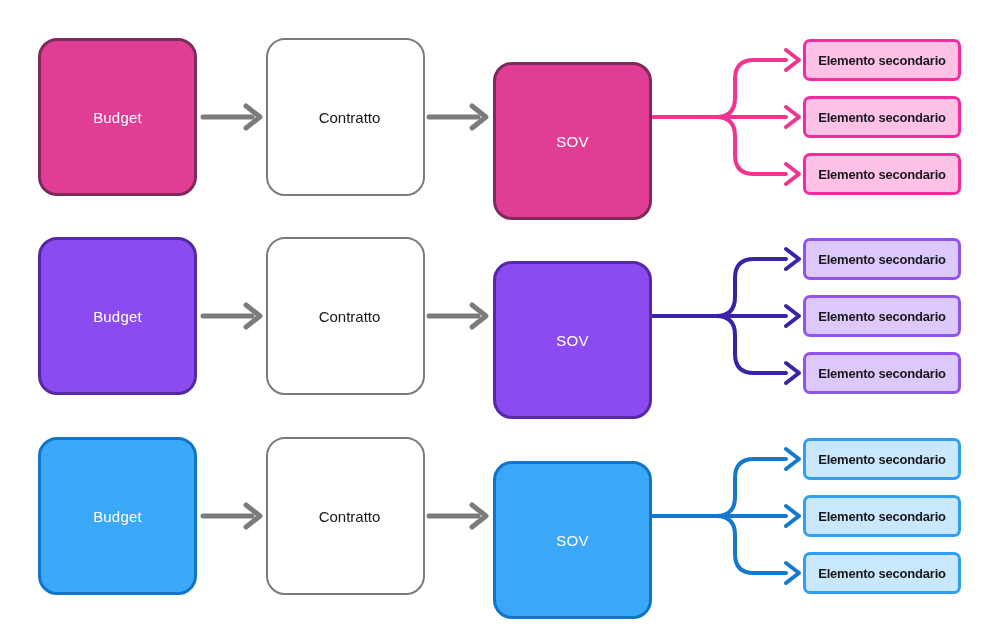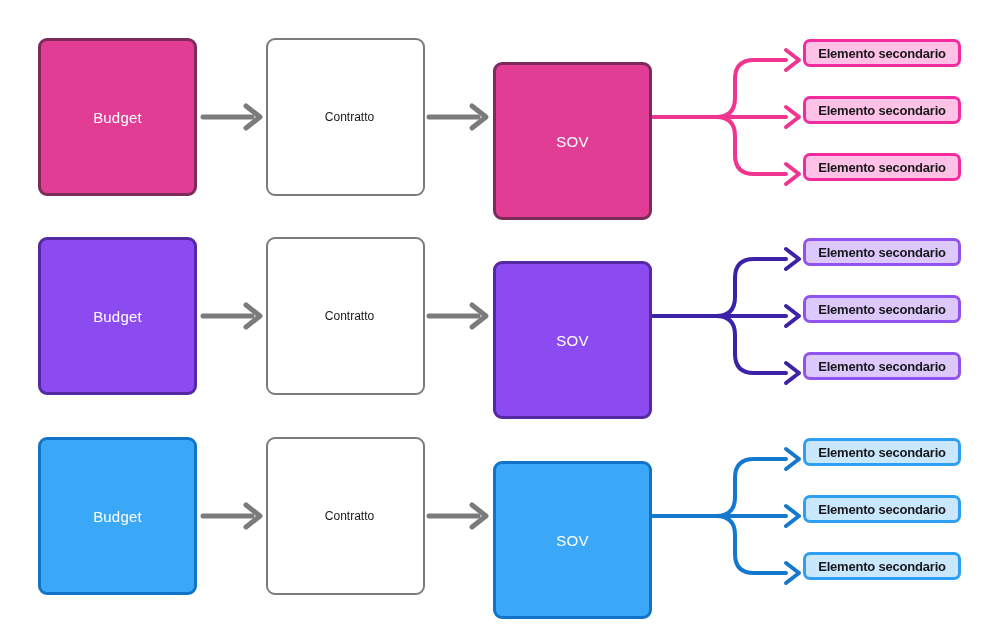--- a/index.html
+++ b/index.html
@@ -22,31 +22,31 @@
   .connector-svg .gray  { stroke: var(--gray, #7B7B7B); stroke-width: 5; }
   .connector-svg .acc   { stroke: var(--arrow, #F0348F); stroke-width: 4; }
 
   .node {
     position: absolute; box-sizing: border-box;
     display: flex; align-items: center; justify-content: center;
     text-align: center;
   }
   .node-main {
     top: 0; width: 159px; height: 158px;
-    border-radius: 9px; border: 3px solid;
+    border-radius: 19px; border: 3px solid;
   }
   .node-budget { left: 38px;  background: var(--fill); border-color: var(--stroke); }
   .node-sov    { left: 493px; background: var(--fill); border-color: var(--stroke); margin-top: 24px; }
   .node-plain  { left: 266px; background: #ffffff; border: 2.5px solid var(--gray, #7B7B7B); }
 
   .node-label-light { color: #ffffff; font-size: 15px; letter-spacing: .2px; }
-  .node-label-dark  { color: var(--text, #1B1B1B); font-size: 12px; margin-left: 8px; }
+  .node-label-dark  { color: var(--text, #1B1B1B); font-size: 15px; margin-left: 8px; }
 
   .chip {
-    position: absolute; left: 803px; width: 158px; height: 28px;
+    position: absolute; left: 803px; width: 158px; height: 42px;
     box-sizing: border-box; border-radius: 7px;
     border: 3px solid var(--chip-stroke);
     background: var(--chip-fill);
     display: flex; align-items: center; justify-content: center;
   }
   .chip.c0 { top: 1px; }
   .chip.c1 { top: 58px; }
   .chip.c2 { top: 115px; }
   .chip-label { color: var(--text, #1B1B1B); font-size: 13px; font-weight: 600; letter-spacing: -0.2px; }
 </style>

